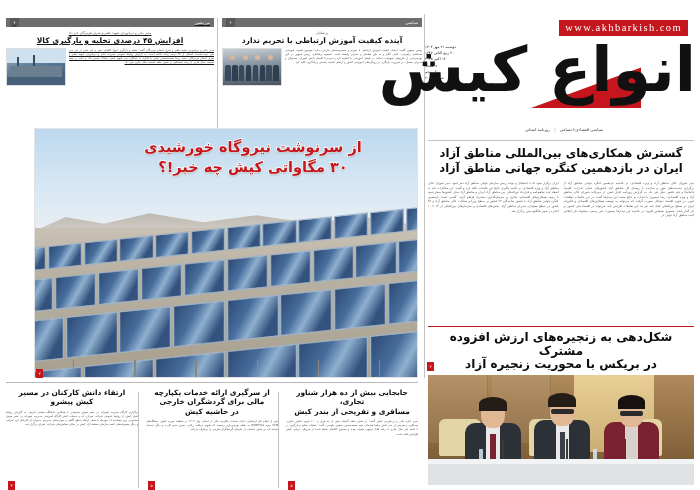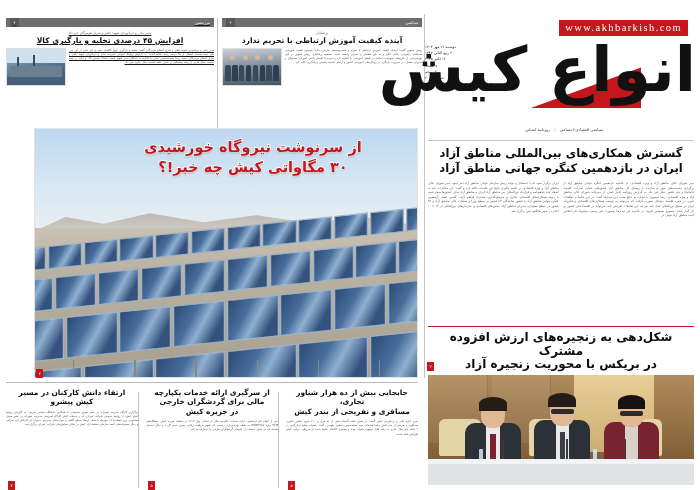--- a/index.html
+++ b/index.html
@@ -406,21 +406,21 @@
         <span style="display:block">جابجایی بیش از ده هزار شناور تجاری،</span>
         <span style="display:block">مسافری و تفریحی از بندر کیش</span>
       </h3>
       <div class="body-text tiny">مدیر اداره بنادر و دریانوردی کیش گفت: در شش ماهه گذشته بیش از ده هزار و ۲۰۰ فروند شناور تجاری، مسافری و تفریحی از بندر کیش جابجا شده‌اند. سید محمدحسین، صفوی طوسی، گفت: عملیات تخلیه و بارگیری در ۶ ماهه اول سال جاری با رشد قابل توجهی همراه بوده و مجموع کالاهای جابجا شده از مرزهای دریایی کیش افزایش یافته است.</div>
     </div>
 
     <div class="bcol" style="right:146px;">
       <h3>
         <span style="display:block">از سرگیری ارائه خدمات یکپارچه</span>
         <span style="display:block">مالی برای گردشگران خارجی</span>
-        <span style="display:block">در جزیره کیش</span>
+        <span style="display:block">در حاشیه کیش</span>
       </h3>
       <div class="body-text tiny">پس از انجام فاز آزمایشی، ارائه خدمات یکپارچه مالی از ابتدای بهار ۱۴۰۳ در منطقه جزیره کیش، دستگاه‌های VTM ویژه OMPFmts به نقطه بهره‌برداری رسیدند که تجهیز دریافت ریالی، صدور سیم کارت و دیگر خدمات هستند که در بخش عمده‌ای از نیازهای گردشگران خارجی را برطرف می‌کند.</div>
     </div>
 
     <div class="bcol" style="right:286px;">
       <h3>
         <span style="display:block">ارتقاء دانش کارکنان در مسیر</span>
         <span style="display:block">کیش پیشرو</span>
       </h3>
       <div class="body-text tiny">برگزاری کارگاه مدیریت تغییرات در عصر هوش مصنوعی با همکاری دانشگاه صنعتی شریف. به گزارش روابط اخبار کیش، از روابط عمومی شرکت عمران، آب و خدمات کیش کارگاه آموزشی مدیریت تغییرات در عصر هوش مصنوعی روز پنجشنبه ۱۷ مهرماه با هدف ارتقاء سطح آگاهی و مهارت‌های مدیریتی مدیران آن کارکنان این شرکت و دیگر مجموعه‌های تابعه سازمان منطقه آزاد کیش در سالن همایش‌های شرکت عمران برگزار شد.</div>

